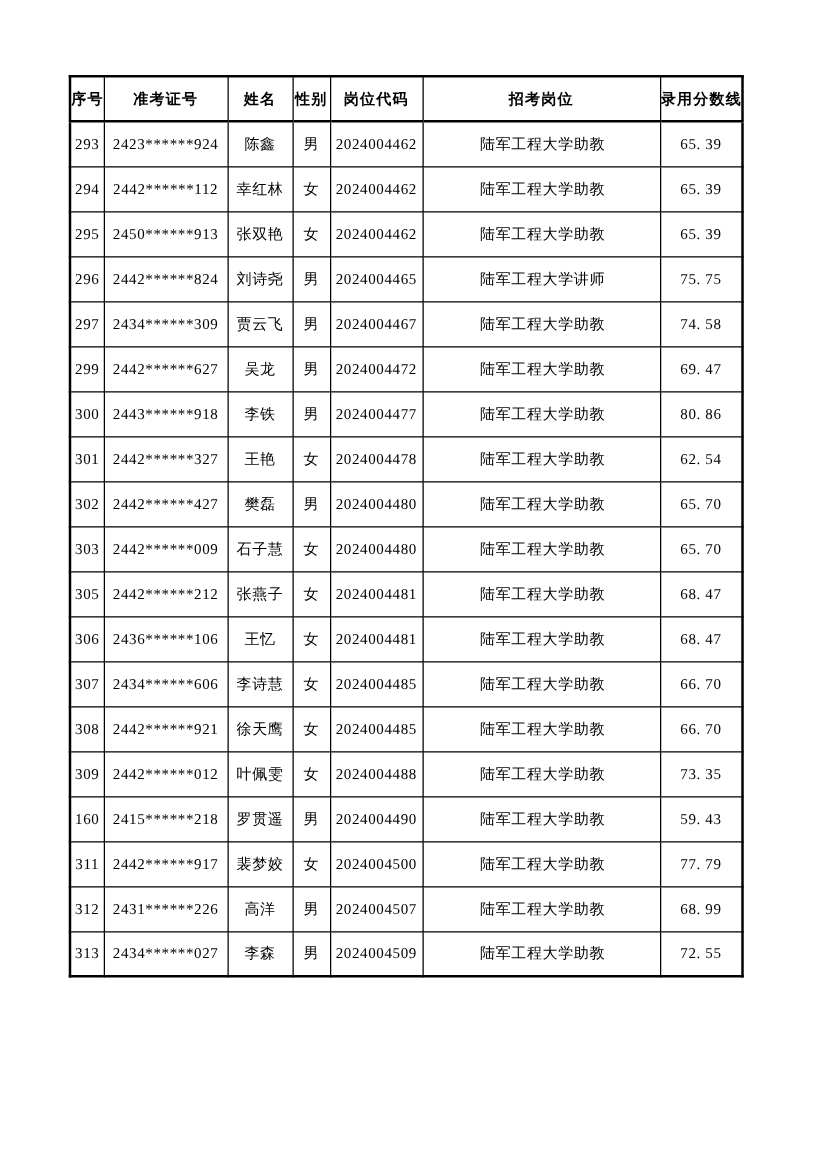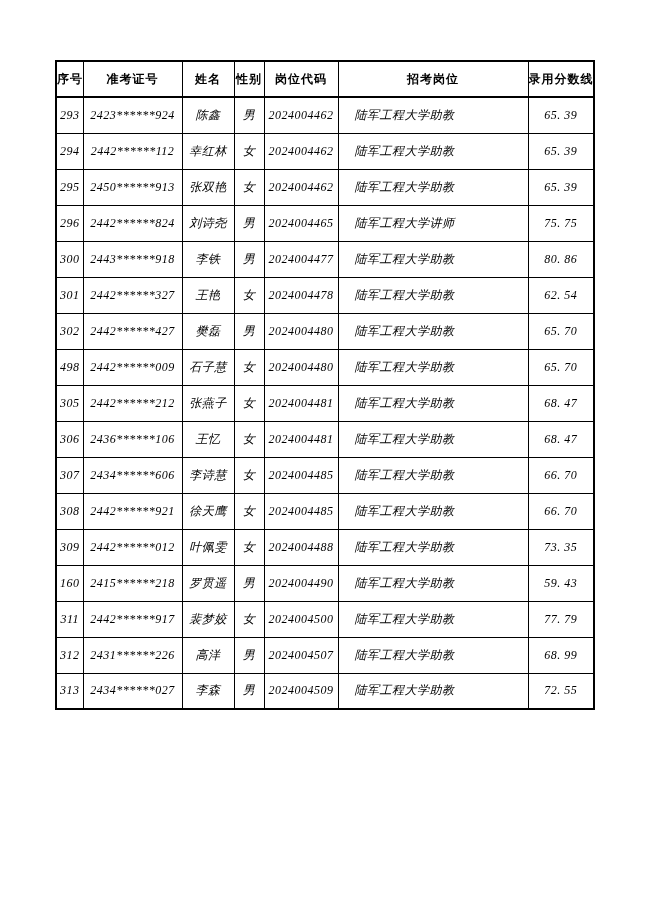--- a/index.html
+++ b/index.html
@@ -39,25 +39,24 @@
   }
   table.score-table thead th {
     font-weight: bold;
     height: 34px;
     border-bottom-width: 2px;
     letter-spacing: 1px;
     margin-top: 30px;
   }
   table.score-table tbody tr {
     height: 36px;
-    font-style: italic;
   }
   table.score-table td.col-post {
-    text-align: left;
-    padding-left: 16px;
+    text-align: center;
+    padding-left: 2px;
   }
   col.c-index  { width: 27px;  }
   col.c-ticket { width: 99px;  }
   col.c-name   { width: 52px;  }
   col.c-gender { width: 30px;  }
   col.c-code   { width: 74px;  }
   col.c-post   { width: 190px; }
   col.c-score  { width: 66px;  }
 </style>
 </head>
@@ -116,20 +115,38 @@
         <tr>
           <td>296</td>
           <td>2442******824</td>
           <td>刘诗尧</td>
           <td>男</td>
           <td>2024004465</td>
           <td class="col-post">陆军工程大学讲师</td>
           <td>75. 75</td>
         </tr>
         <tr>
+          <td>297</td>
+          <td>2434******309</td>
+          <td>贾云飞</td>
+          <td>男</td>
+          <td>2024004467</td>
+          <td class="col-post">陆军工程大学助教</td>
+          <td>74. 58</td>
+        </tr>
+        <tr>
+          <td>299</td>
+          <td>2442******627</td>
+          <td>吴龙</td>
+          <td>男</td>
+          <td>2024004472</td>
+          <td class="col-post">陆军工程大学助教</td>
+          <td>69. 47</td>
+        </tr>
+        <tr>
           <td>300</td>
           <td>2443******918</td>
           <td>李铁</td>
           <td>男</td>
           <td>2024004477</td>
           <td class="col-post">陆军工程大学助教</td>
           <td>80. 86</td>
         </tr>
         <tr>
           <td>301</td>
@@ -143,21 +160,21 @@
         <tr>
           <td>302</td>
           <td>2442******427</td>
           <td>樊磊</td>
           <td>男</td>
           <td>2024004480</td>
           <td class="col-post">陆军工程大学助教</td>
           <td>65. 70</td>
         </tr>
         <tr>
-          <td>498</td>
+          <td>303</td>
           <td>2442******009</td>
           <td>石子慧</td>
           <td>女</td>
           <td>2024004480</td>
           <td class="col-post">陆军工程大学助教</td>
           <td>65. 70</td>
         </tr>
         <tr>
           <td>305</td>
           <td>2442******212</td>

